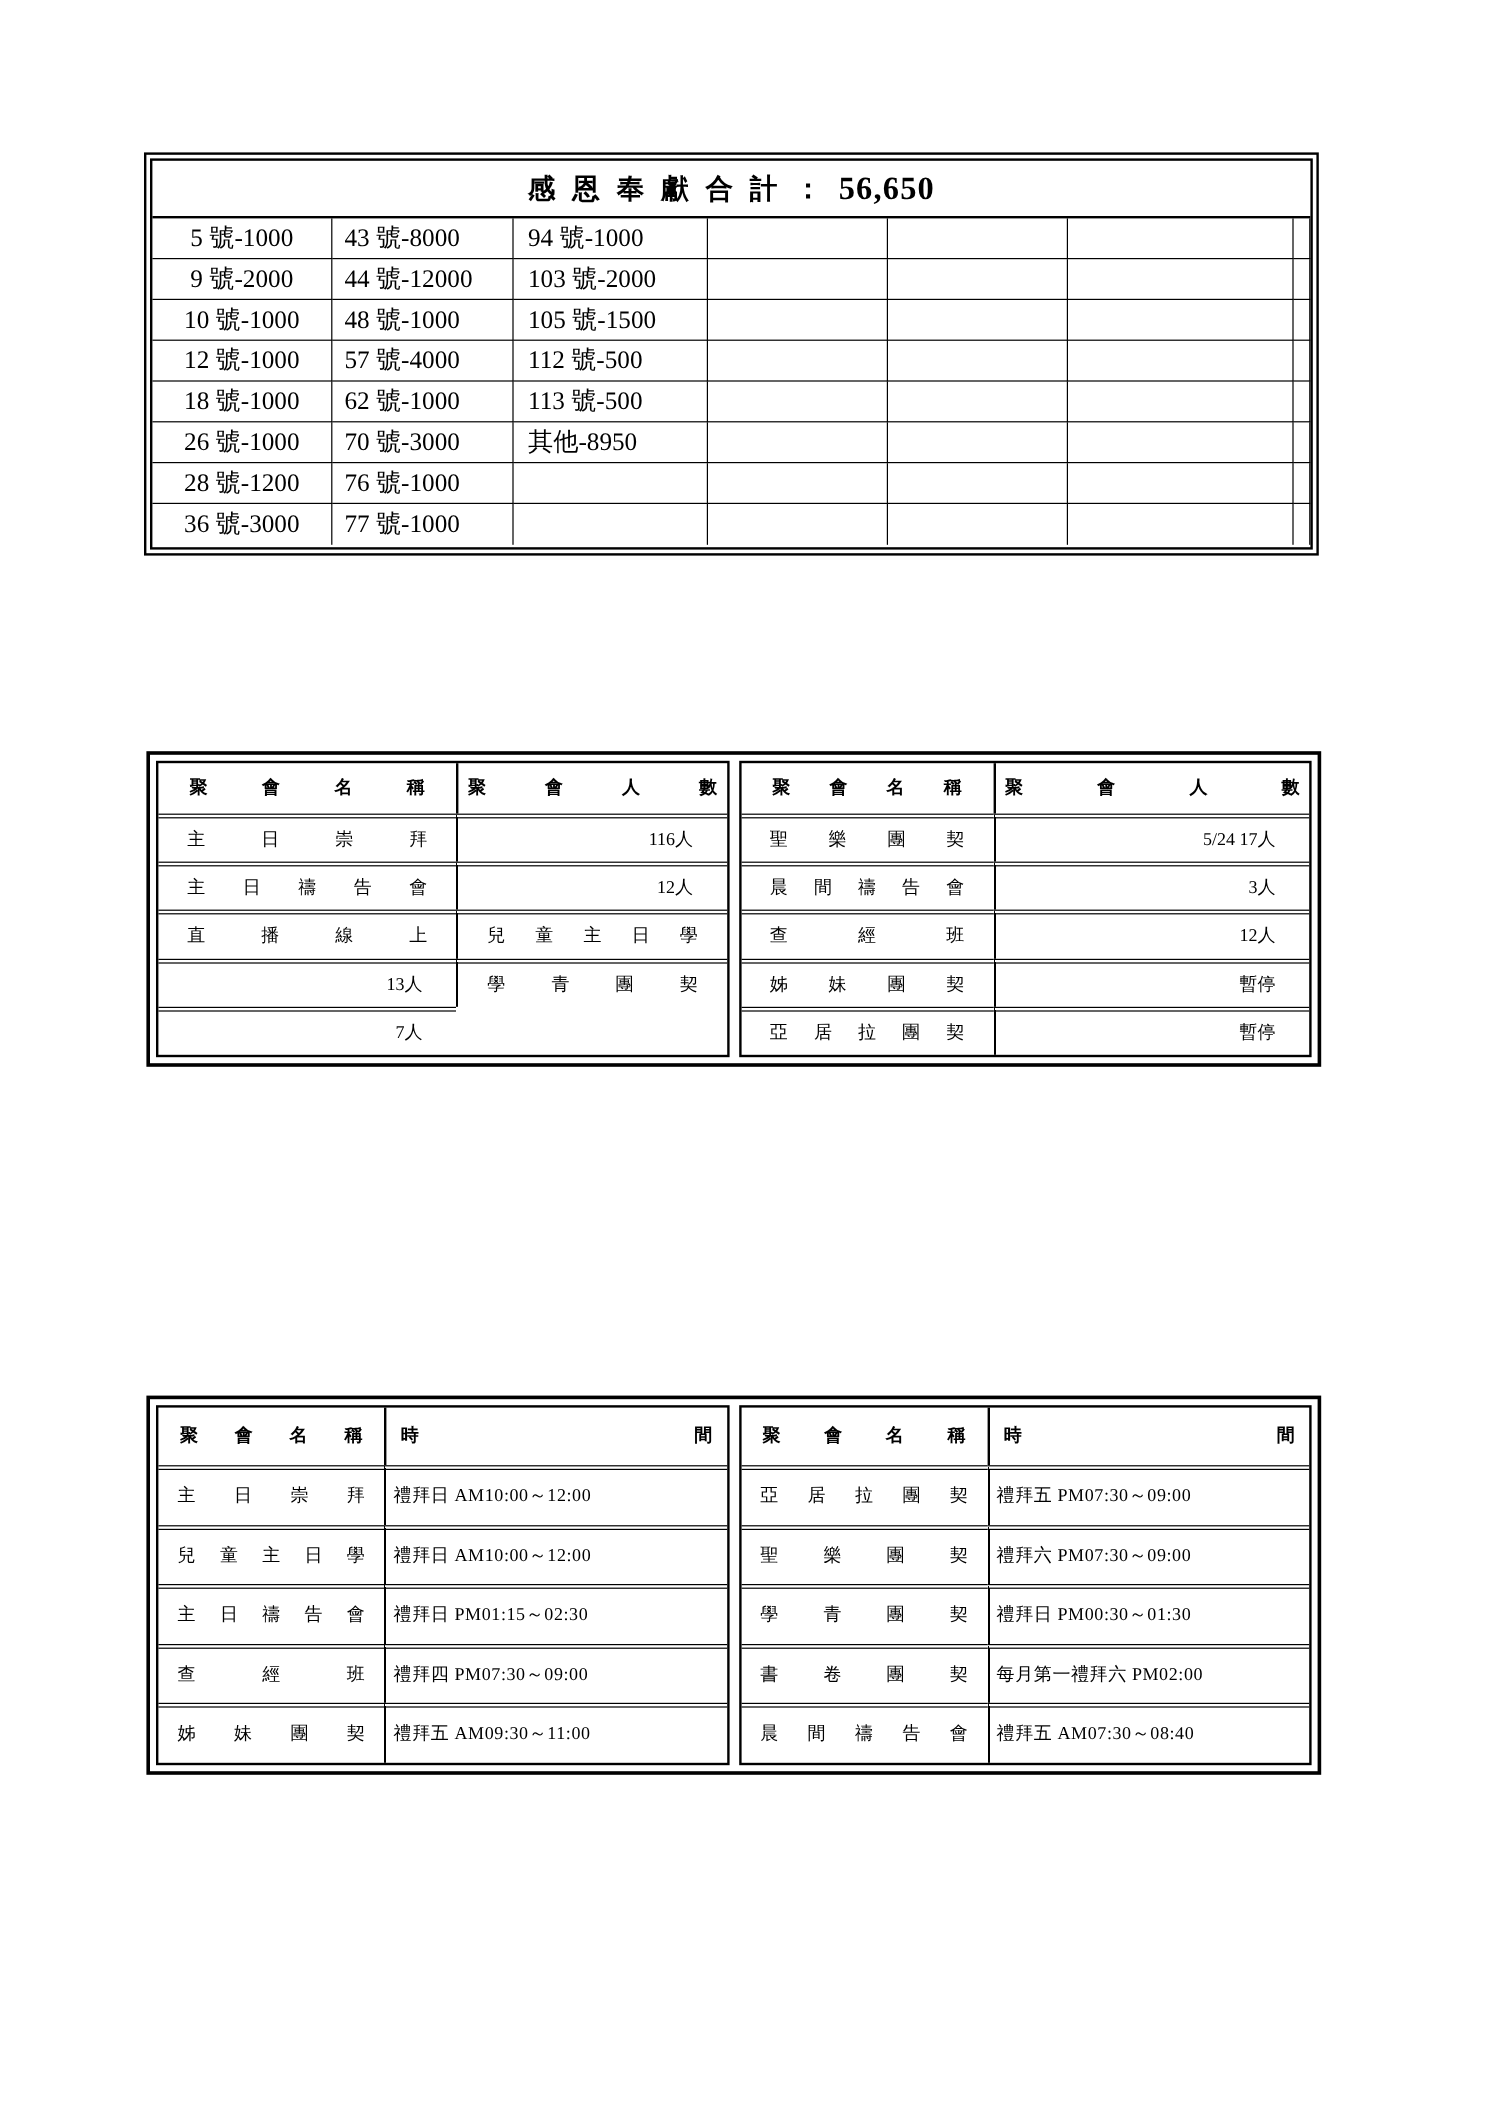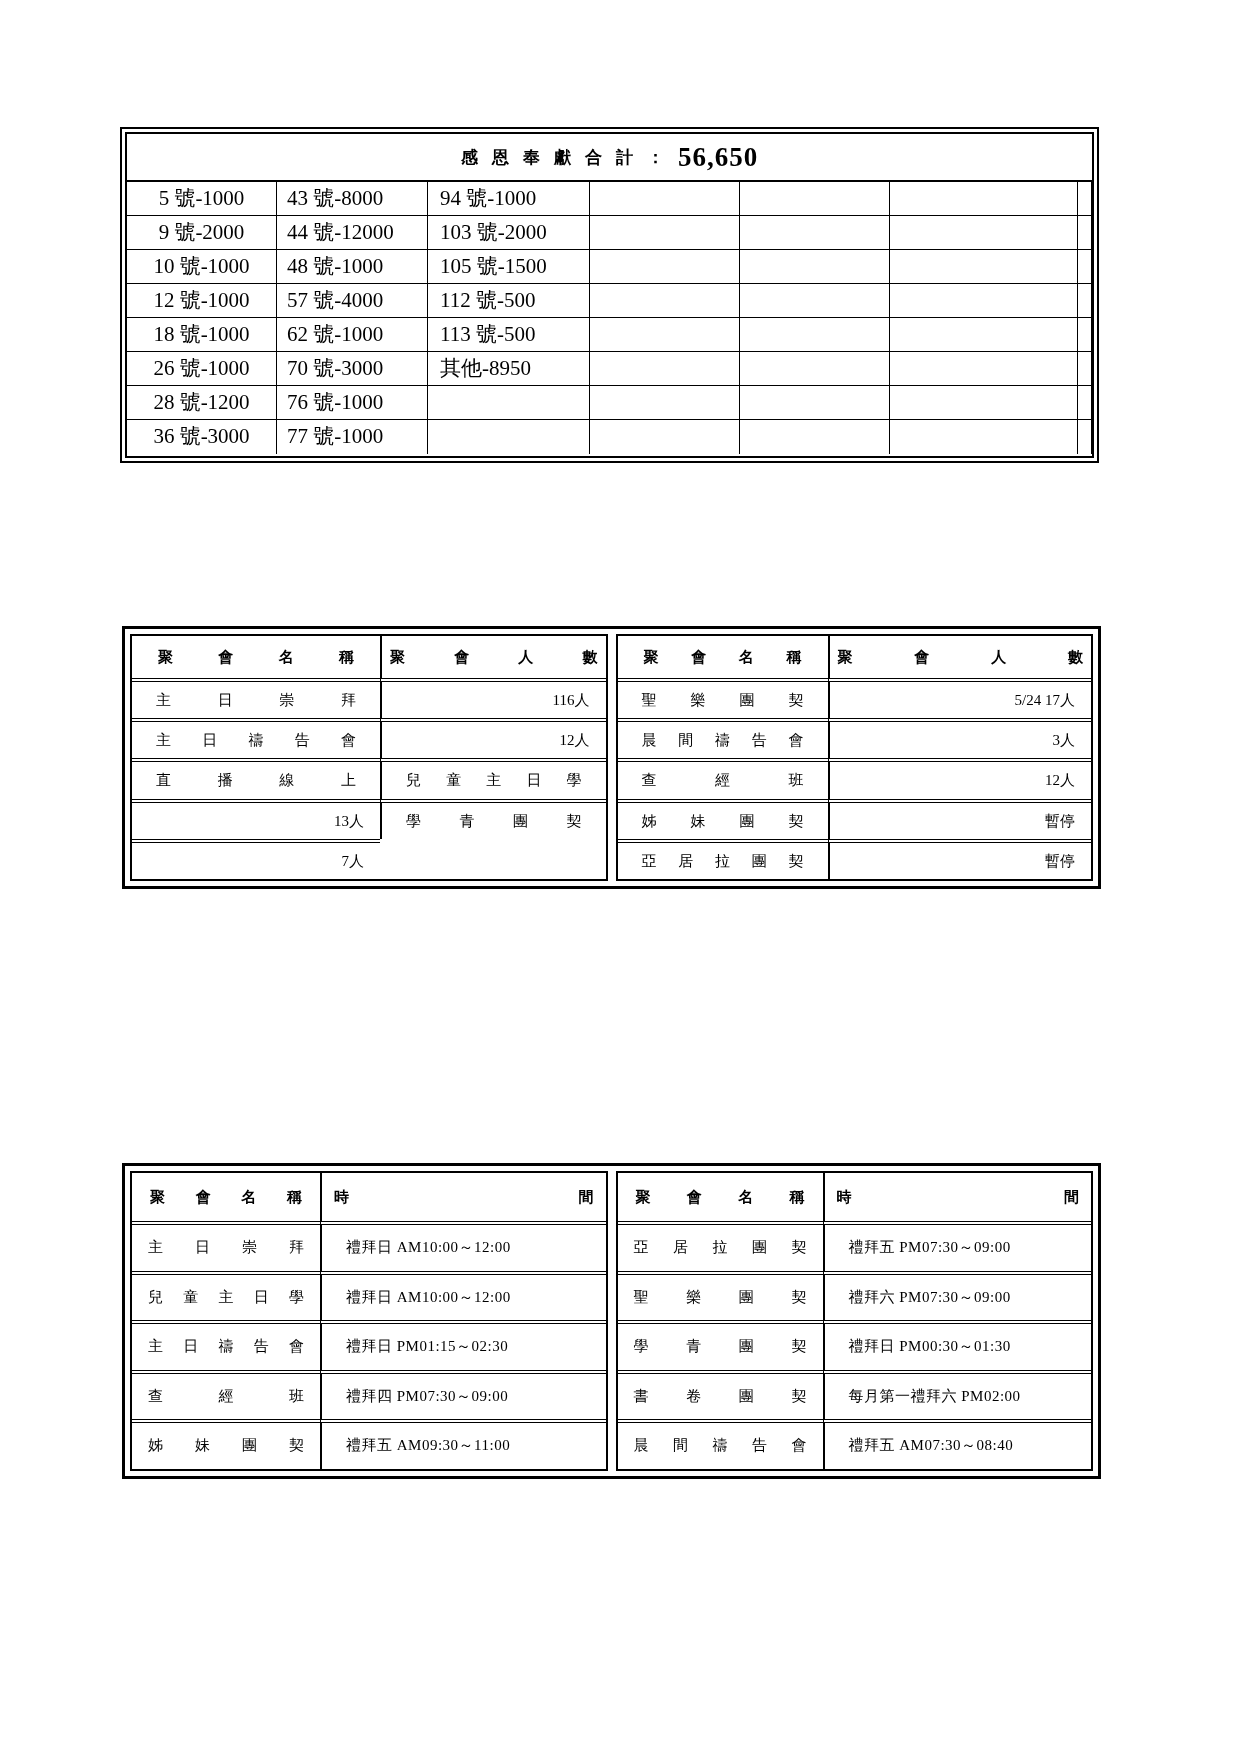--- a/index.html
+++ b/index.html
@@ -13,21 +13,21 @@
   
   .frame { position:absolute; border:2px solid var(--ink); padding:3px; background:var(--paper); }
   .frame-inner { width:100%; height:100%; border:2px solid var(--ink); }
 
   
   #donation { left:120px; top:127px; width:979px; height:336px; }
   .dhead {
     height:48px; border-bottom:2px solid var(--ink);
     display:flex; align-items:center; justify-content:center;
   }
-  .dhead .lbl { font-weight:bold; font-size:17px; letter-spacing:14px; }
+  .dhead .lbl { font-weight:bold; font-size:23px; letter-spacing:14px; }
   .dhead .amt { font-weight:bold; font-size:27px; letter-spacing:1px; }
   .dgrid {
     display:grid;
     grid-template-columns:150px 151px 162px 150px 150px 188px 14px;
     grid-template-rows:repeat(8,34px);
     font-size:21px;
   }
   .dcell {
     border-right:1px solid var(--ink); border-bottom:1px solid var(--ink);
     line-height:33px; white-space:nowrap; overflow:hidden;
@@ -57,23 +57,23 @@
   .att .cell { line-height:36px; }
   .att .cell.head { line-height:42px; }
   .sch .cell { line-height:45px; }
   .sch .cell.head { line-height:48px; }
   .head { font-weight:bold; }
   .just { text-align:justify; text-align-last:justify; }
   .name { padding:0 24px; }
   .sch .name { padding:0 16px; }
   .head.name { padding:0 26px; }
   .sch .head.name { padding:0 18px; }
-  .value { text-align:right; padding-right:16px; }
+  .value { text-align:right; padding-right:28px; }
   .head.count { padding:0 8px; }
-  .time { padding-left:24px; letter-spacing:0.5px; }
+  .time { padding-left:6px; letter-spacing:0.5px; }
   .head.timehead { padding:0 12px; }
 </style>
 </head>
 <body>
 
 <div class="page">
 
   <div class="frame" id="donation">
     <div class="frame-inner">
       <div class="dhead">

